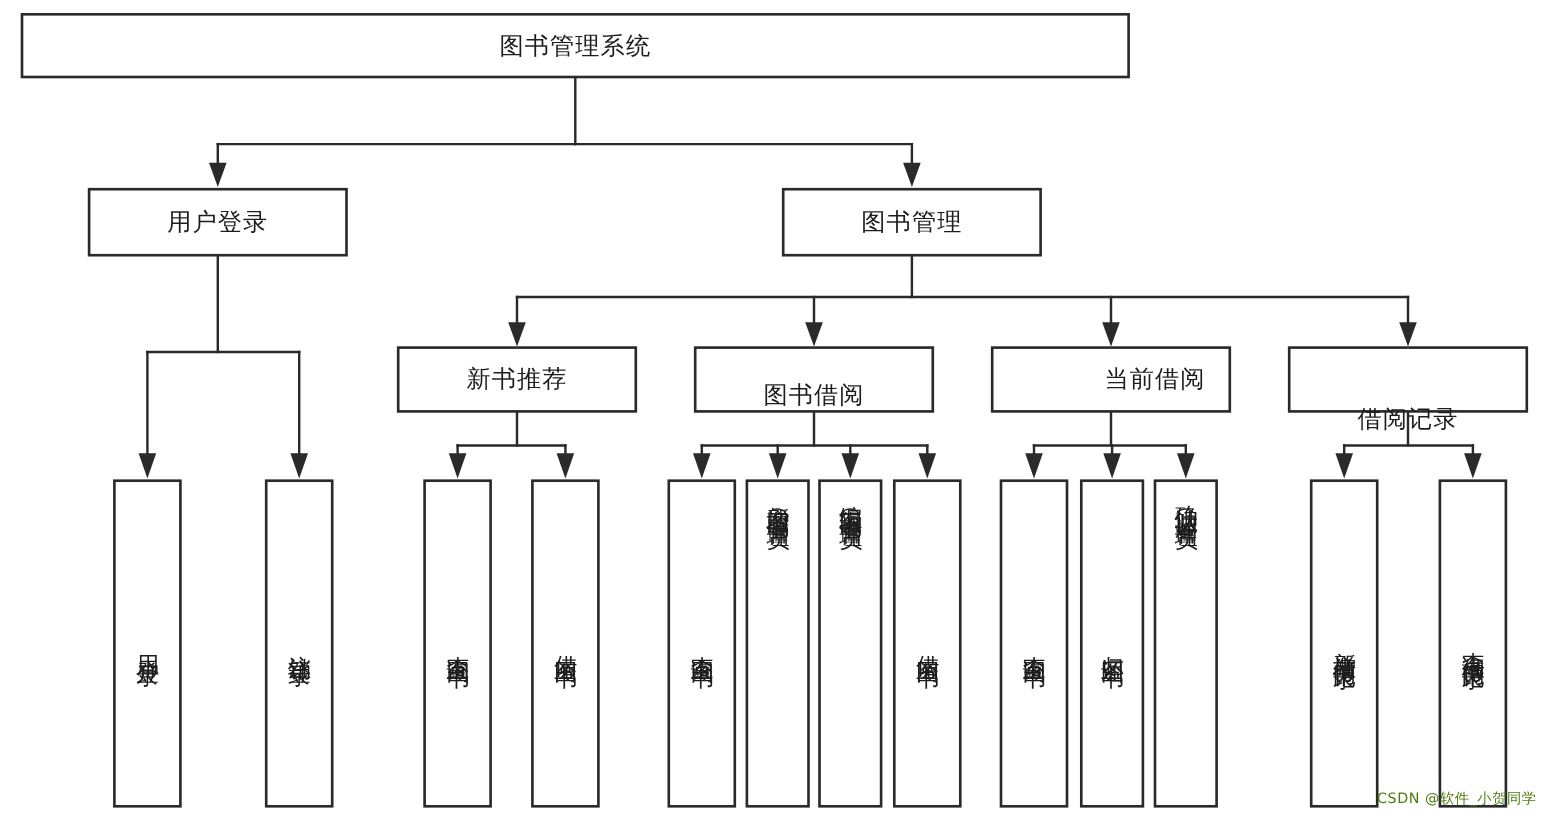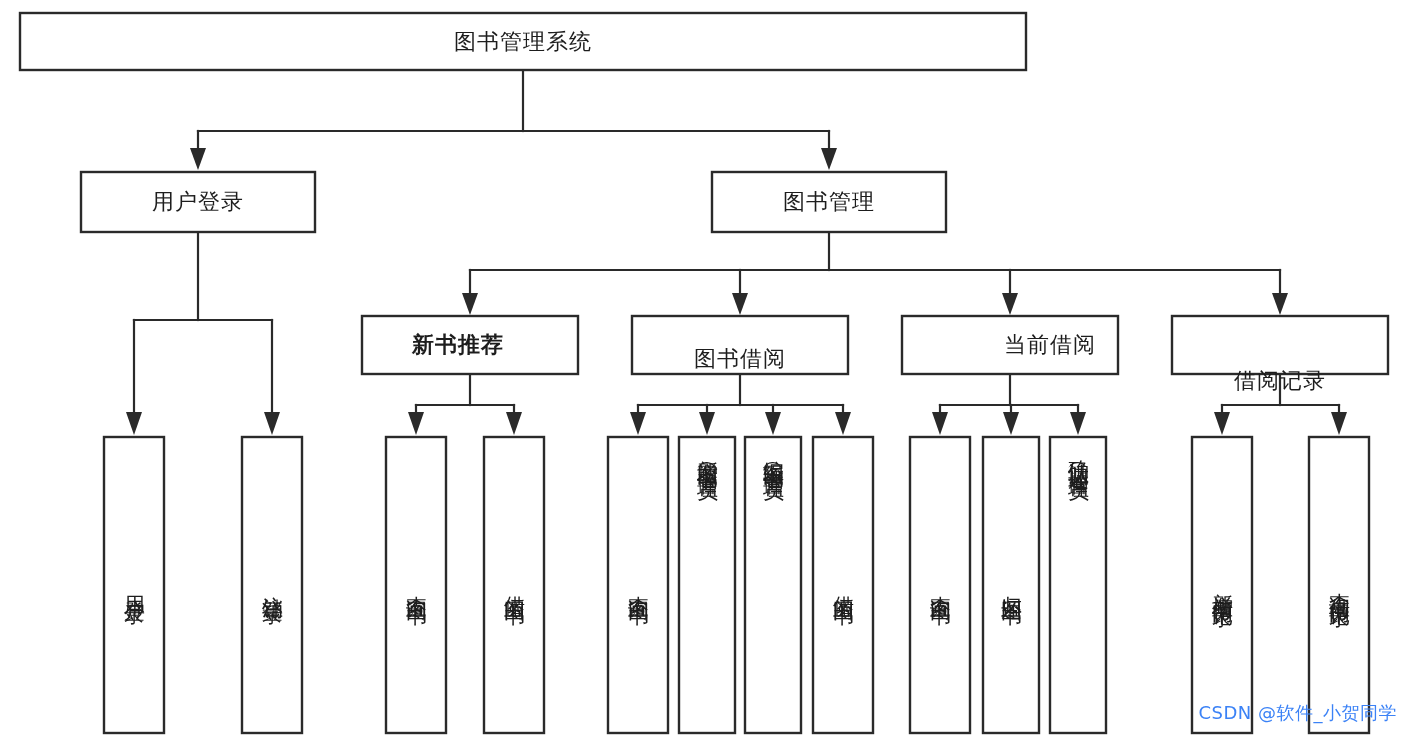--- a/index.html
+++ b/index.html
@@ -68,24 +68,24 @@
   .hlabel-text {
     font-family: "DejaVu Sans", "Liberation Sans", sans-serif;
     font-size: 22px;
     color: #1d1d1d;
     letter-spacing: 1px;
     white-space: nowrap;
   }
   #watermark {
     position: absolute;
     right: 8px;
-    bottom: 22px;
-    font-family: "DejaVu Sans", "Liberation Sans", sans-serif;
-    font-size: 18px;
-    color: #3b82f6;
+    bottom: 12px;
+    font-family: "DejaVu Sans", "Liberation Sans", sans-serif;
+    font-size: 13px;
+    color: #4d7c0f;
     letter-spacing: 0.5px;
     white-space: nowrap;
     pointer-events: none;
   }
 </style>
 </head>
 <body>
 
 <div id="diagram-root">
 
@@ -201,21 +201,21 @@
     <span class="hlabel-text">图书管理系统</span>
   </div>
 
   <div class="hlabel-wrap" style="left:81px; top:172px; width:234px; height:60px;">
     <span class="hlabel-text">用户登录</span>
   </div>
   <div class="hlabel-wrap" style="left:712px; top:172px; width:234px; height:60px;align-items:center;">
     <span class="hlabel-text">图书管理</span>
   </div>
 
-  <div class="hlabel-wrap" style="left:350px; top:316px; width:216px; height:58px;font-weight:bold;">
+  <div class="hlabel-wrap" style="left:362px; top:316px; width:216px; height:58px;">
     <span class="hlabel-text">新书推荐</span>
   </div>
   <div class="hlabel-wrap" style="left:632px; top:316px; width:216px; height:58px;align-items:flex-end;">
     <span class="hlabel-text">图书借阅</span>
   </div>
   <div class="hlabel-wrap" style="left:902px; top:316px; width:216px; height:58px;margin-left:40px;">
     <span class="hlabel-text">当前借阅</span>
   </div>
   <div class="hlabel-wrap" style="left:1172px; top:316px; width:216px; height:58px;margin-top:36px;">
     <span class="hlabel-text">借阅记录</span>

